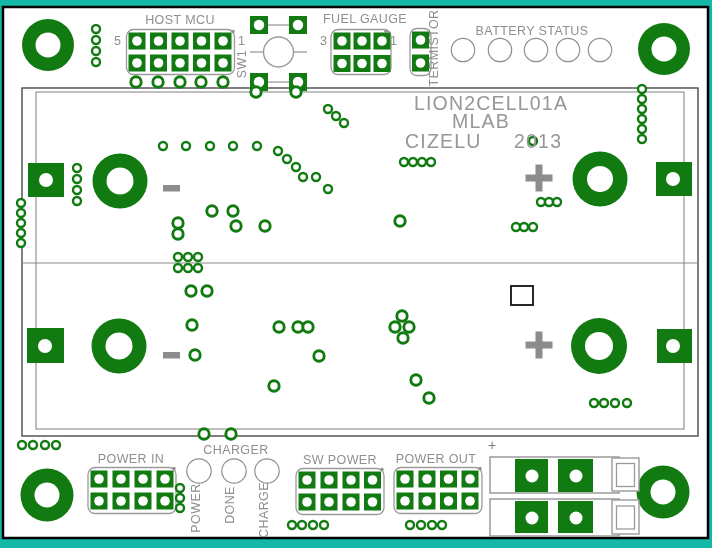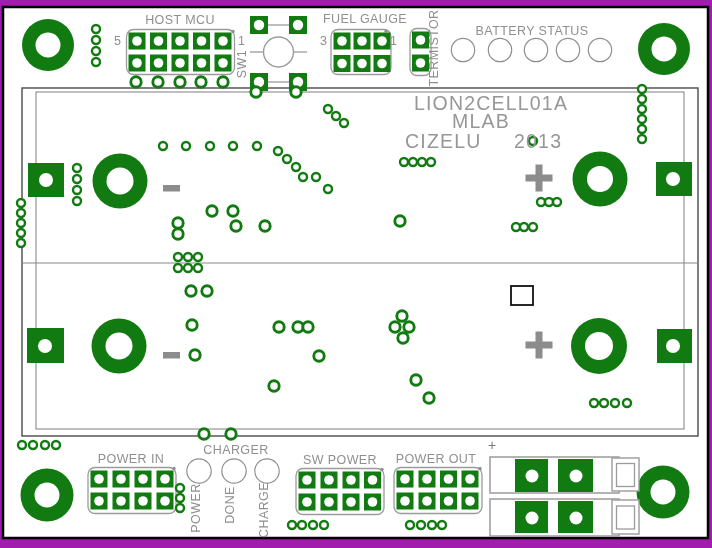--- a/index.html
+++ b/index.html
@@ -1,16 +1,16 @@
 <!DOCTYPE html>
 <html><head>
 <meta charset="utf-8">
 <style>
   html,body{margin:0;padding:0;background:#fff;}
-  .canvas{position:relative;width:712px;height:548px;background:#a21caf;overflow:hidden;
+  .canvas{position:relative;width:712px;height:548px;background:#14b8a6;overflow:hidden;
           font-family:"Liberation Sans",sans-serif;}
   svg text{font-family:"Liberation Sans",sans-serif;fill:#8f8f8f;}
   .lbl{font-size:12.5px;letter-spacing:0.4px;}
   .num{font-size:12.5px;}
   .big{font-size:19.5px;letter-spacing:1.2px;fill:#979797;}
   .plusmark{font-size:14px;fill:#7a7a7a;}
 </style>
 </head>
 <body>
 

